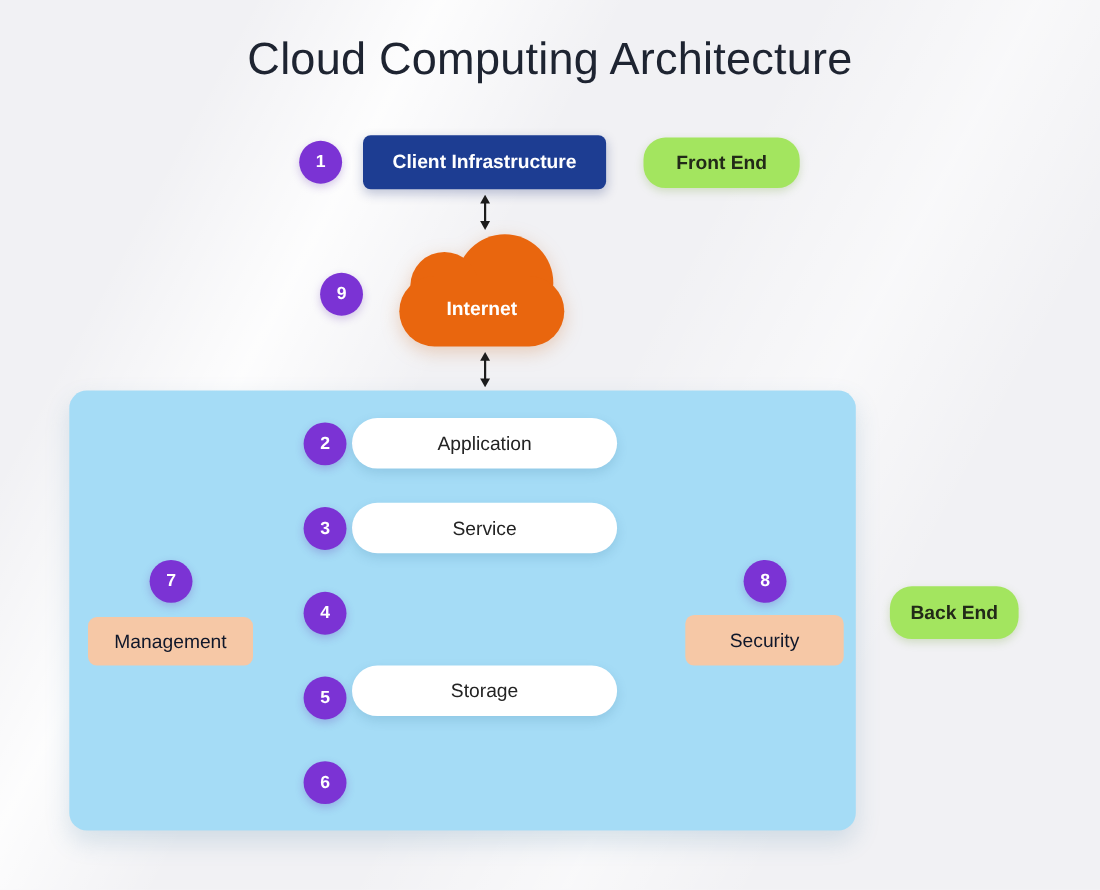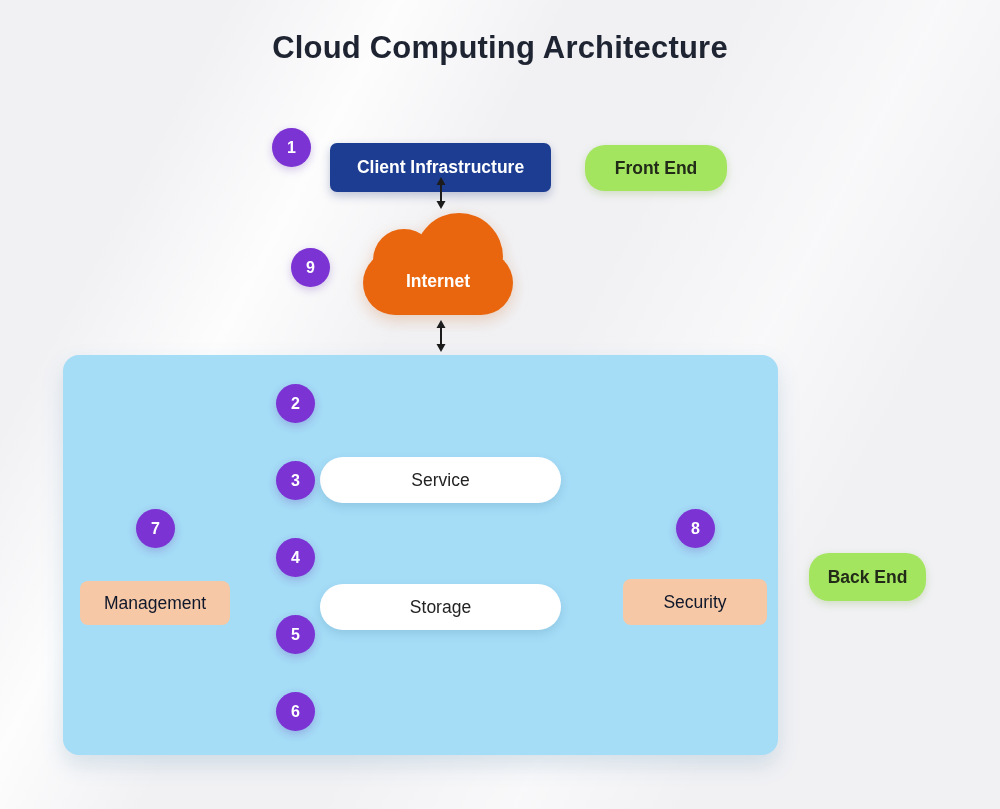--- a/index.html
+++ b/index.html
@@ -15,22 +15,22 @@
       linear-gradient(118deg, rgba(255,255,255,0) 16%, rgba(255,255,255,0.85) 28%, rgba(255,255,255,0) 40%),
       linear-gradient(118deg, rgba(255,255,255,0) 52%, rgba(255,255,255,0.55) 66%, rgba(255,255,255,0) 78%);
   }
 
   .page-title {
     position: absolute;
     top: 30px;
     left: 0;
     width: 100%;
     text-align: center;
-    font-size: 31px;
-    font-weight: 700;
+    font-size: 41px;
+    font-weight: 400;
     letter-spacing: 0.2px;
     color: #1e2431;
   }
 
   .badge {
     position: absolute;
     width: 39px;
     height: 39px;
     border-radius: 50%;
     background: #7b33d4;
@@ -43,21 +43,20 @@
     box-shadow: 0 3px 8px rgba(90, 40, 170, 0.25);
   }
 
   .node-box {
     position: absolute;
     display: flex;
     align-items: center;
     justify-content: center;
     font-size: 17.5px;
     box-sizing: border-box;
-    margin-top: 20px;
   }
 
   .client-box {
     left: 330px; top: 123px; width: 221px; height: 49px;
     background: #1d3d92;
     color: #ffffff;
     font-weight: 600;
     border-radius: 7px;
     box-shadow: 0 4px 10px rgba(20, 40, 110, 0.25);
   }
@@ -91,23 +90,23 @@
   }
   .cloud-bump.big   { width: 88px; height: 88px; left: 52px; top: 0; }
   .cloud-bump.small { width: 62px; height: 62px; left: 10px; top: 16px; }
   .cloud-body {
     position: absolute;
     left: 0; bottom: 0;
     width: 150px; height: 64px;
     background: #e9660e;
     border-radius: 32px;
     display: flex;
-    align-items: center;
-    justify-content: center;
-    padding-bottom: 4px;
+    align-items: flex-end;
+    justify-content: center;
+    padding-bottom: 24px;
     box-sizing: border-box;
     color: #ffffff;
     font-size: 17.5px;
     font-weight: 600;
   }
 
   .backend-container {
     position: absolute;
     left: 63px; top: 355px;
     width: 715px; height: 400px;
@@ -126,21 +125,21 @@
     font-weight: 500;
     display: flex;
     align-items: center;
     justify-content: center;
     font-size: 17.5px;
     box-shadow: 0 4px 10px rgba(50, 110, 150, 0.18);
   }
   .pill-0 { top: 380px; }
   .pill-1 { top: 457px; }
   .pill-2 { top: 534px; }
-  .pill-3 { top: 584px; }
+  .pill-3 { top: 605px; }
   .pill-4 { top: 688px; }
 
   .peach-box {
     background: #f6c8a6;
     color: #0f172a;
     font-weight: 500;
     border-radius: 8px;
   }
   .management-box { left: 80px;  top: 561px; width: 150px; height: 44px; }
   .security-box   { left: 623px; top: 559px; width: 144px; height: 46px; }
@@ -180,20 +179,23 @@
   </div>
 
   <svg class="connector" style="left:434px; top:320px;" viewBox="0 0 14 32">
     <line x1="7" y1="5" x2="7" y2="27" stroke="#1c1c1c" stroke-width="2"></line>
     <polygon points="7,0 2.5,8 11.5,8" fill="#1c1c1c"></polygon>
     <polygon points="7,32 2.5,24 11.5,24" fill="#1c1c1c"></polygon>
   </svg>
 
   <div class="backend-container"></div>
 
+  <div class="layer-pill pill-0">
+    <span>Application</span>
+  </div>
   <div class="layer-pill pill-1">
     <span>Service</span>
   </div>
   <div class="layer-pill pill-3">
     <span>Storage</span>
   </div>
 
   <div class="badge" style="left:276px; top:384px;">
     <span>2</span>
   </div>

